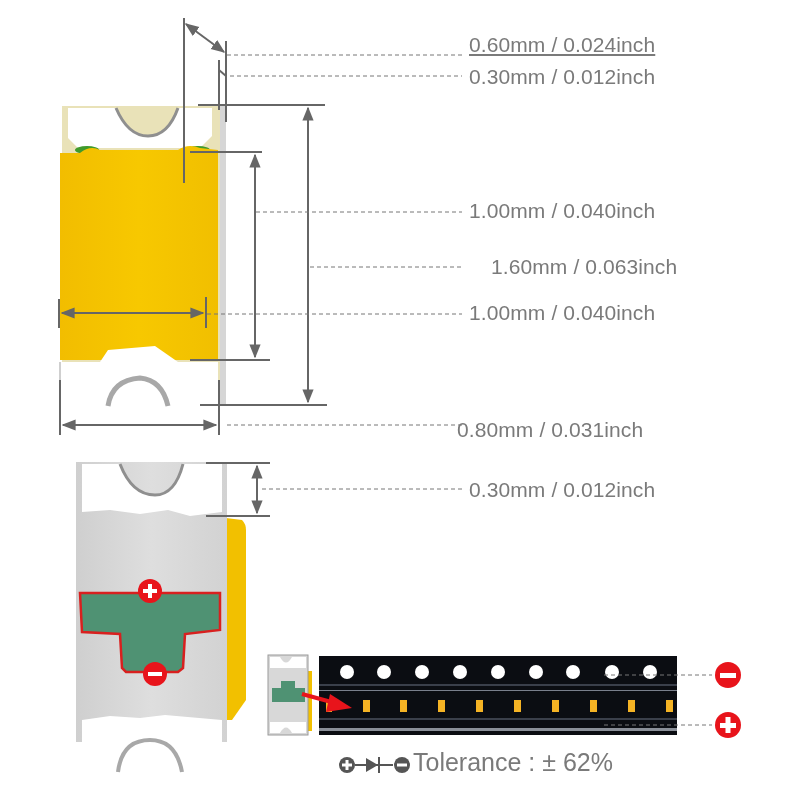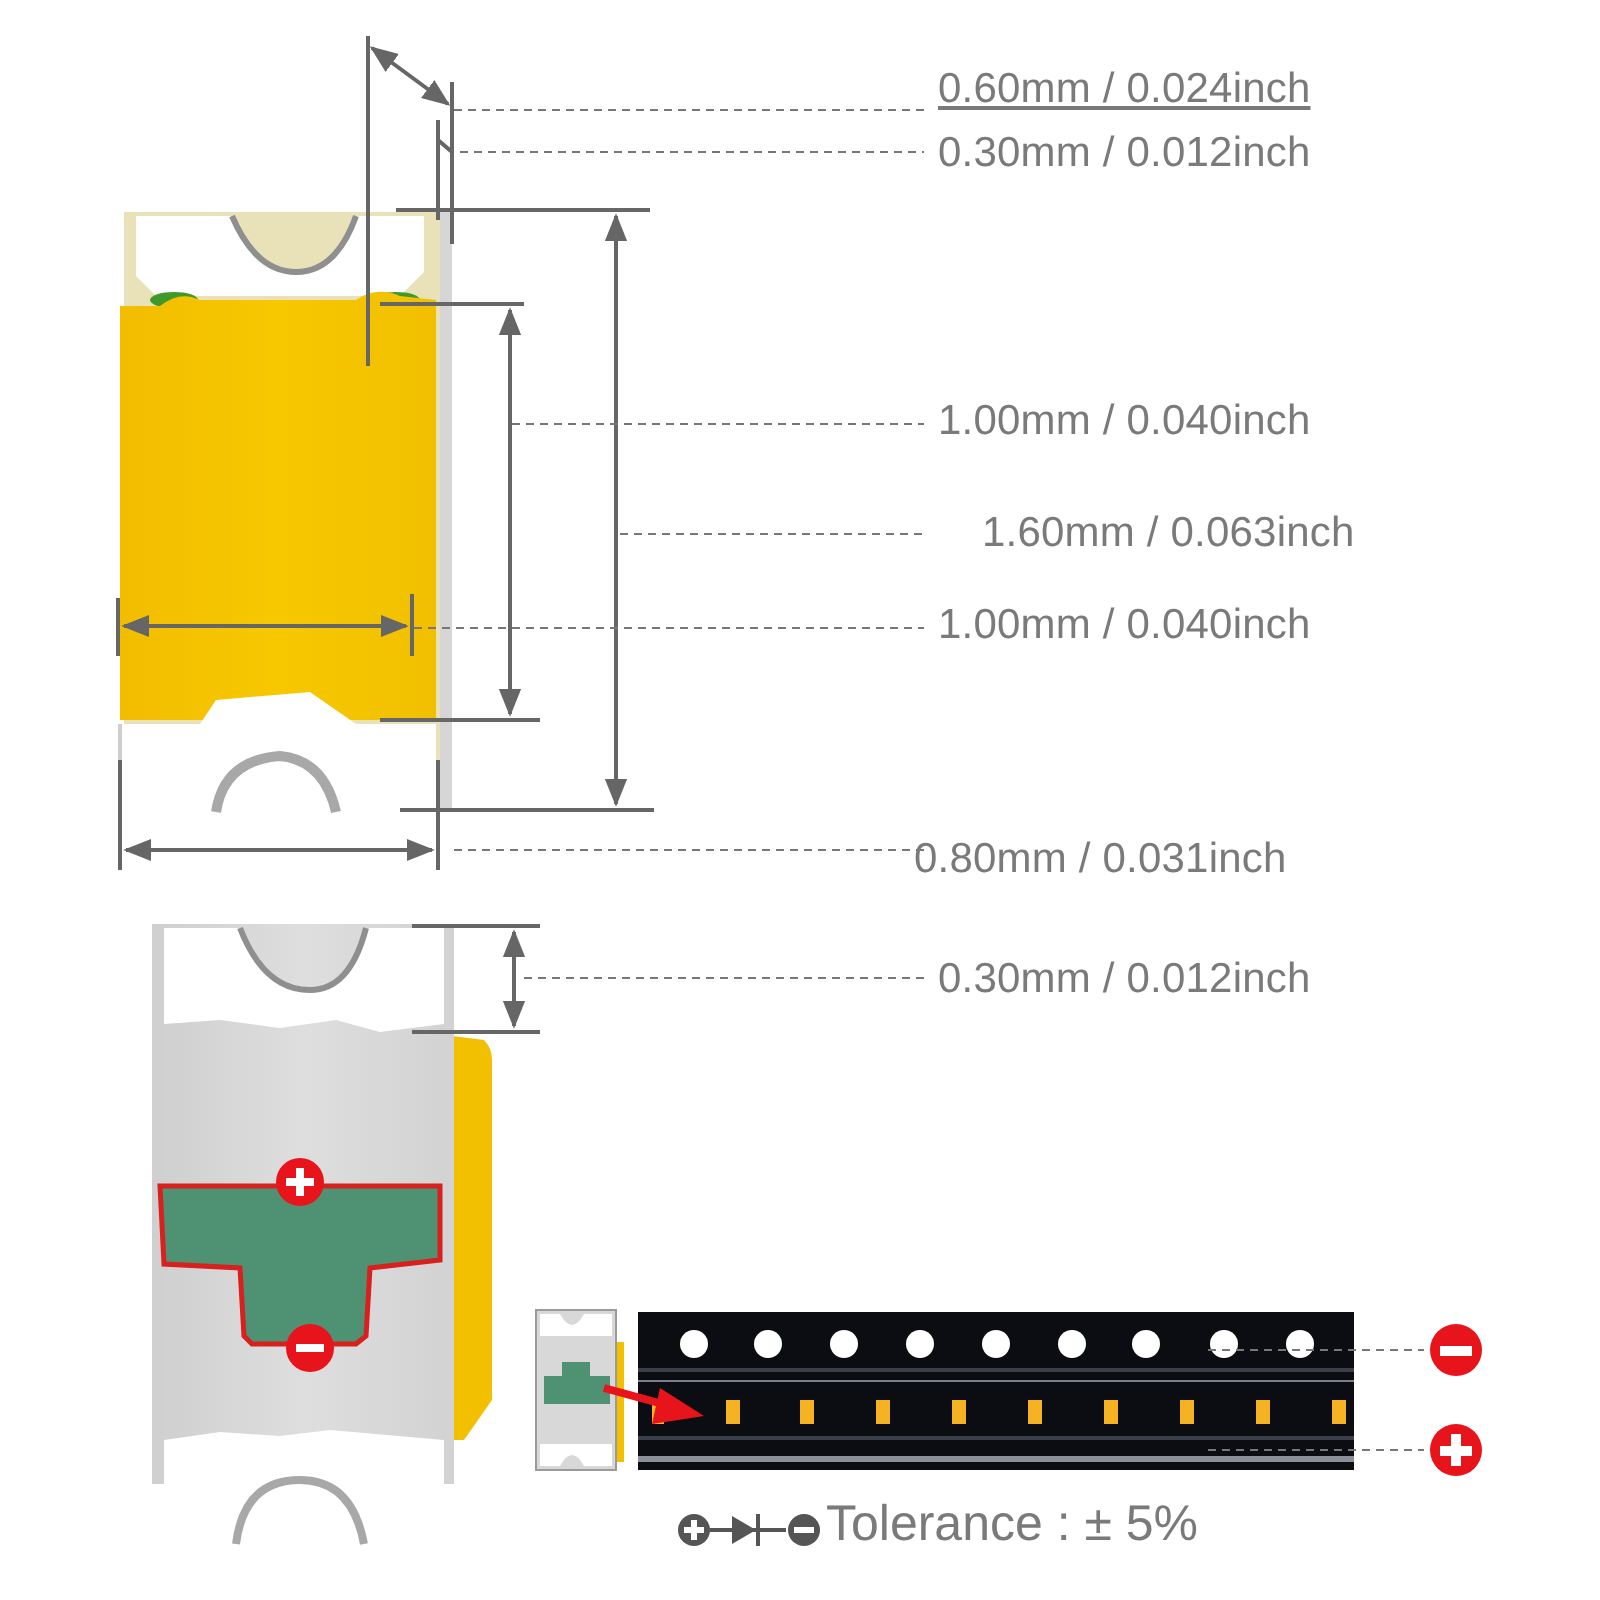--- a/index.html
+++ b/index.html
@@ -188,13 +188,13 @@
 </svg>
 
 <div class="lbl" style="left:469px; top:33px;text-decoration:underline;">0.60mm / 0.024inch</div>
 <div class="lbl" style="left:469px; top:65px;">0.30mm / 0.012inch</div>
 <div class="lbl" style="left:469px; top:199px;">1.00mm / 0.040inch</div>
 <div class="lbl" style="left:491px; top:255px;">1.60mm / 0.063inch</div>
 <div class="lbl" style="left:469px; top:301px;">1.00mm / 0.040inch</div>
 <div class="lbl" style="left:457px; top:418px;">0.80mm / 0.031inch</div>
 <div class="lbl" style="left:469px; top:478px;">0.30mm / 0.012inch</div>
 
-<div class="tol">Tolerance : ± 5%</div>
+<div class="tol">Tolerance : ± 62%</div>
 
 </body></html>

